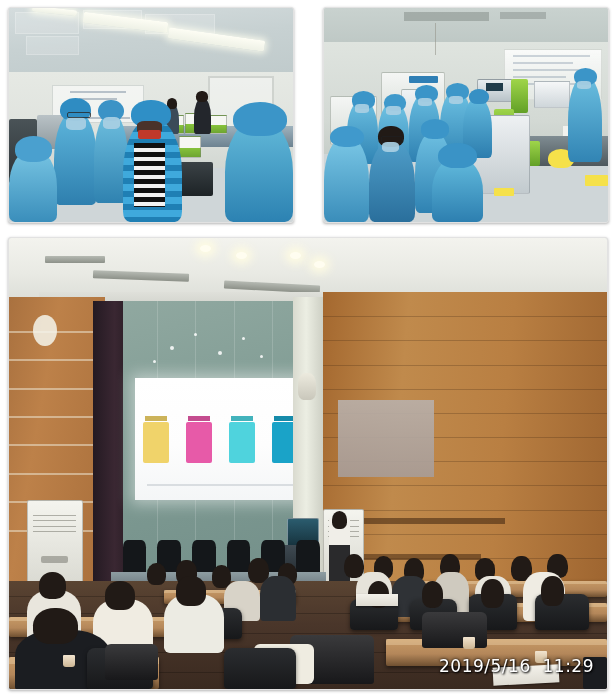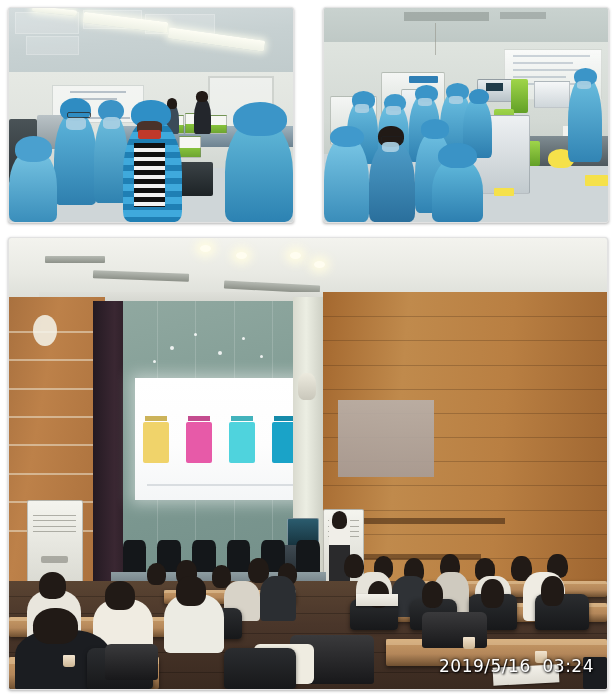--- a/index.html
+++ b/index.html
@@ -528,17 +528,17 @@
       <div class="chairback" style="left:36%;top:91%;width:12%;height:9%"></div>
 
       <div class="cup" style="left:9%;top:92.5%"></div>
       <div class="cup" style="left:76%;top:88.5%"></div>
       <div class="cup" style="left:88%;top:91.5%"></div>
       <div class="paper" style="left:81%;top:95%;width:11%;height:4%;transform:rotate(-3deg)"></div>
       <div class="paper" style="left:58%;top:79%;width:7%;height:2.5%"></div>
 
       <div style="position:absolute;left:96%;top:93%;width:4%;height:7%;background:#1a1c20;border-radius:2px"></div>
 
-      <div class="timestamp">2019/5/16  03:24</div>
+      <div class="timestamp">2019/5/16  11:29</div>
     </div>
   </div>
 
 </div>
 
 </body></html>

